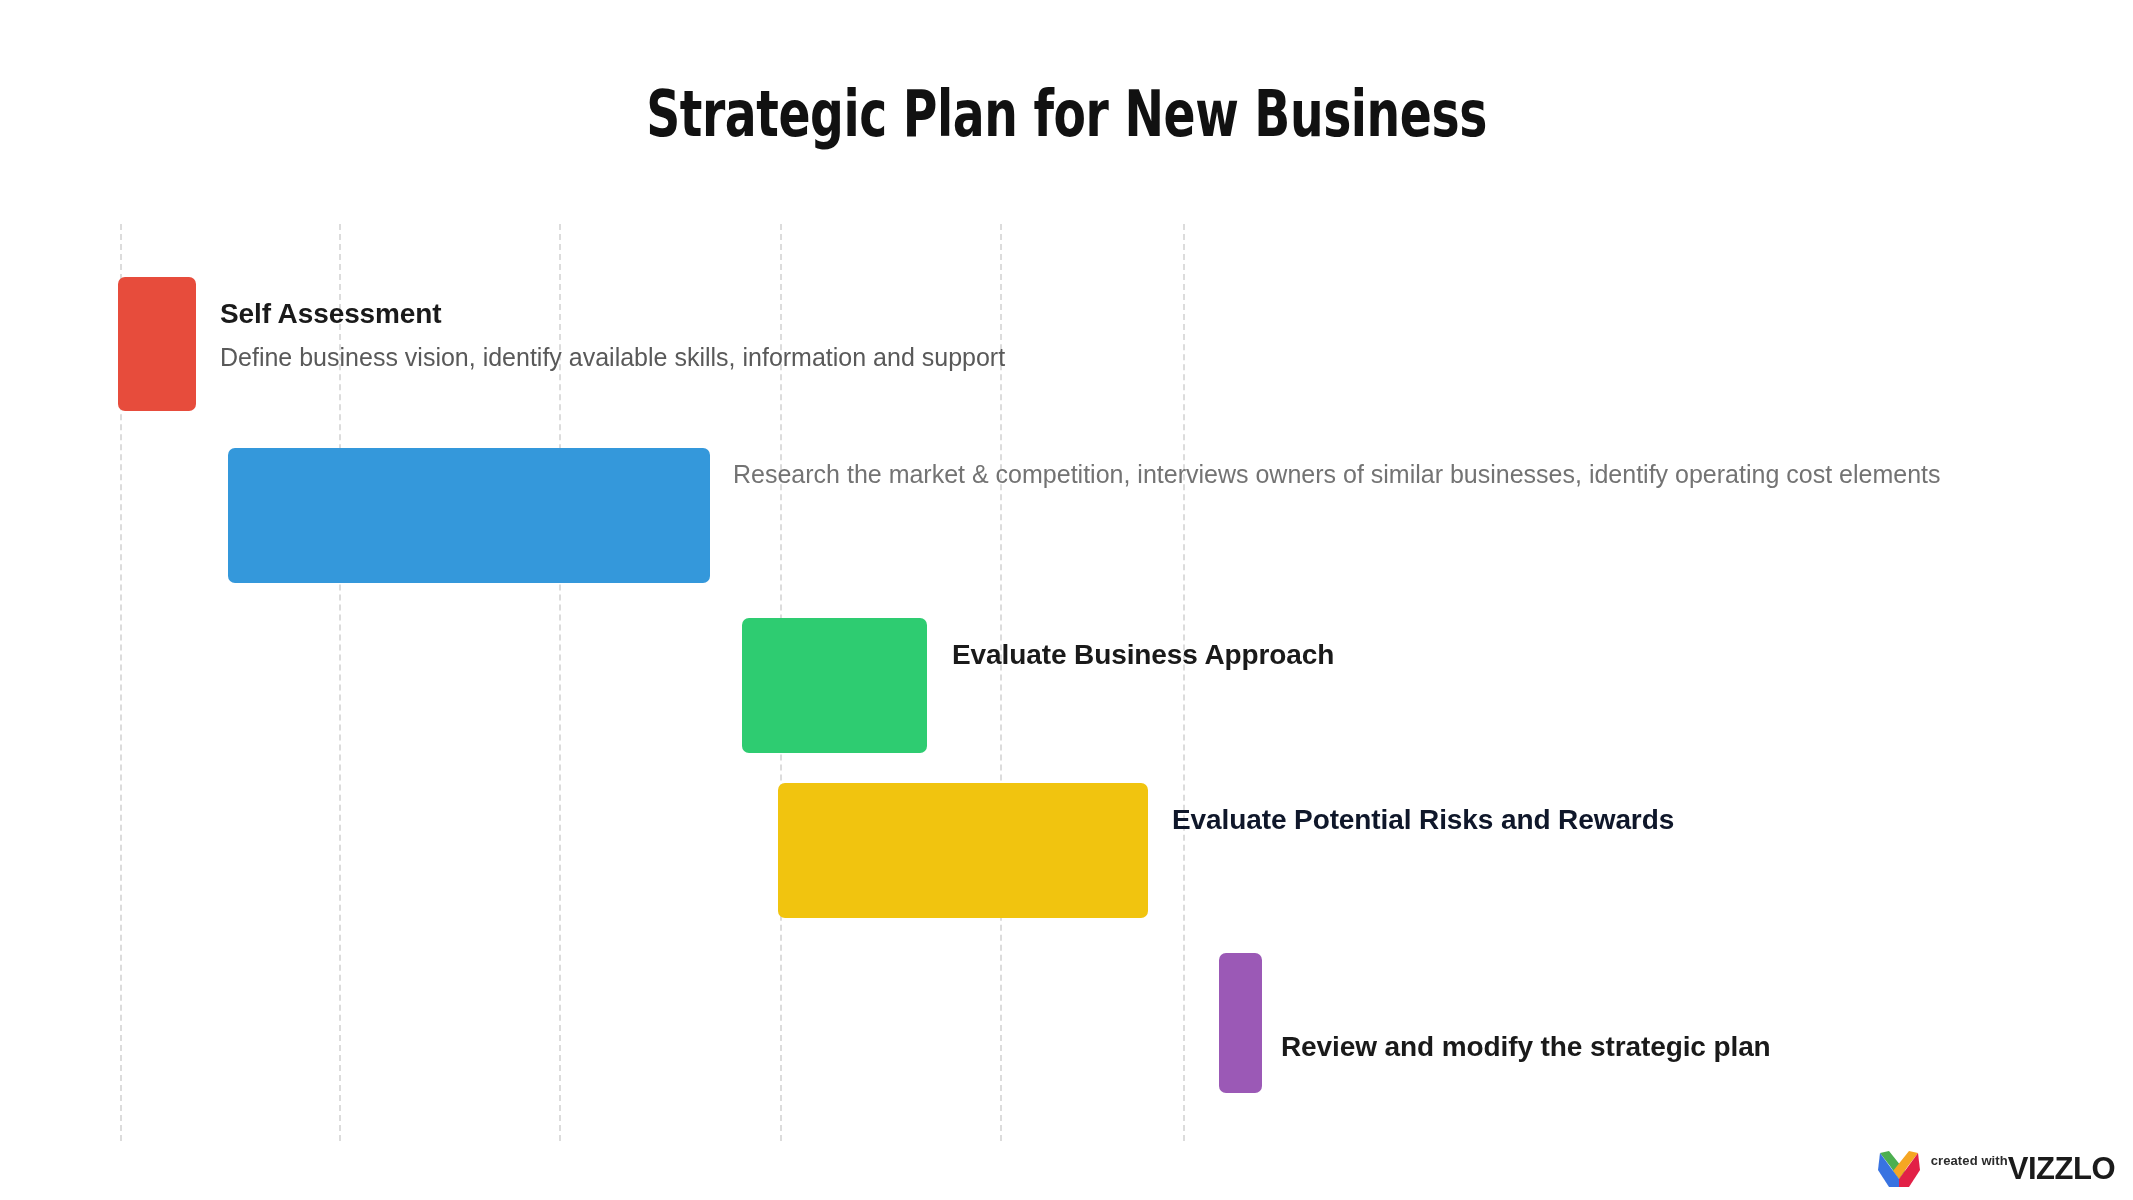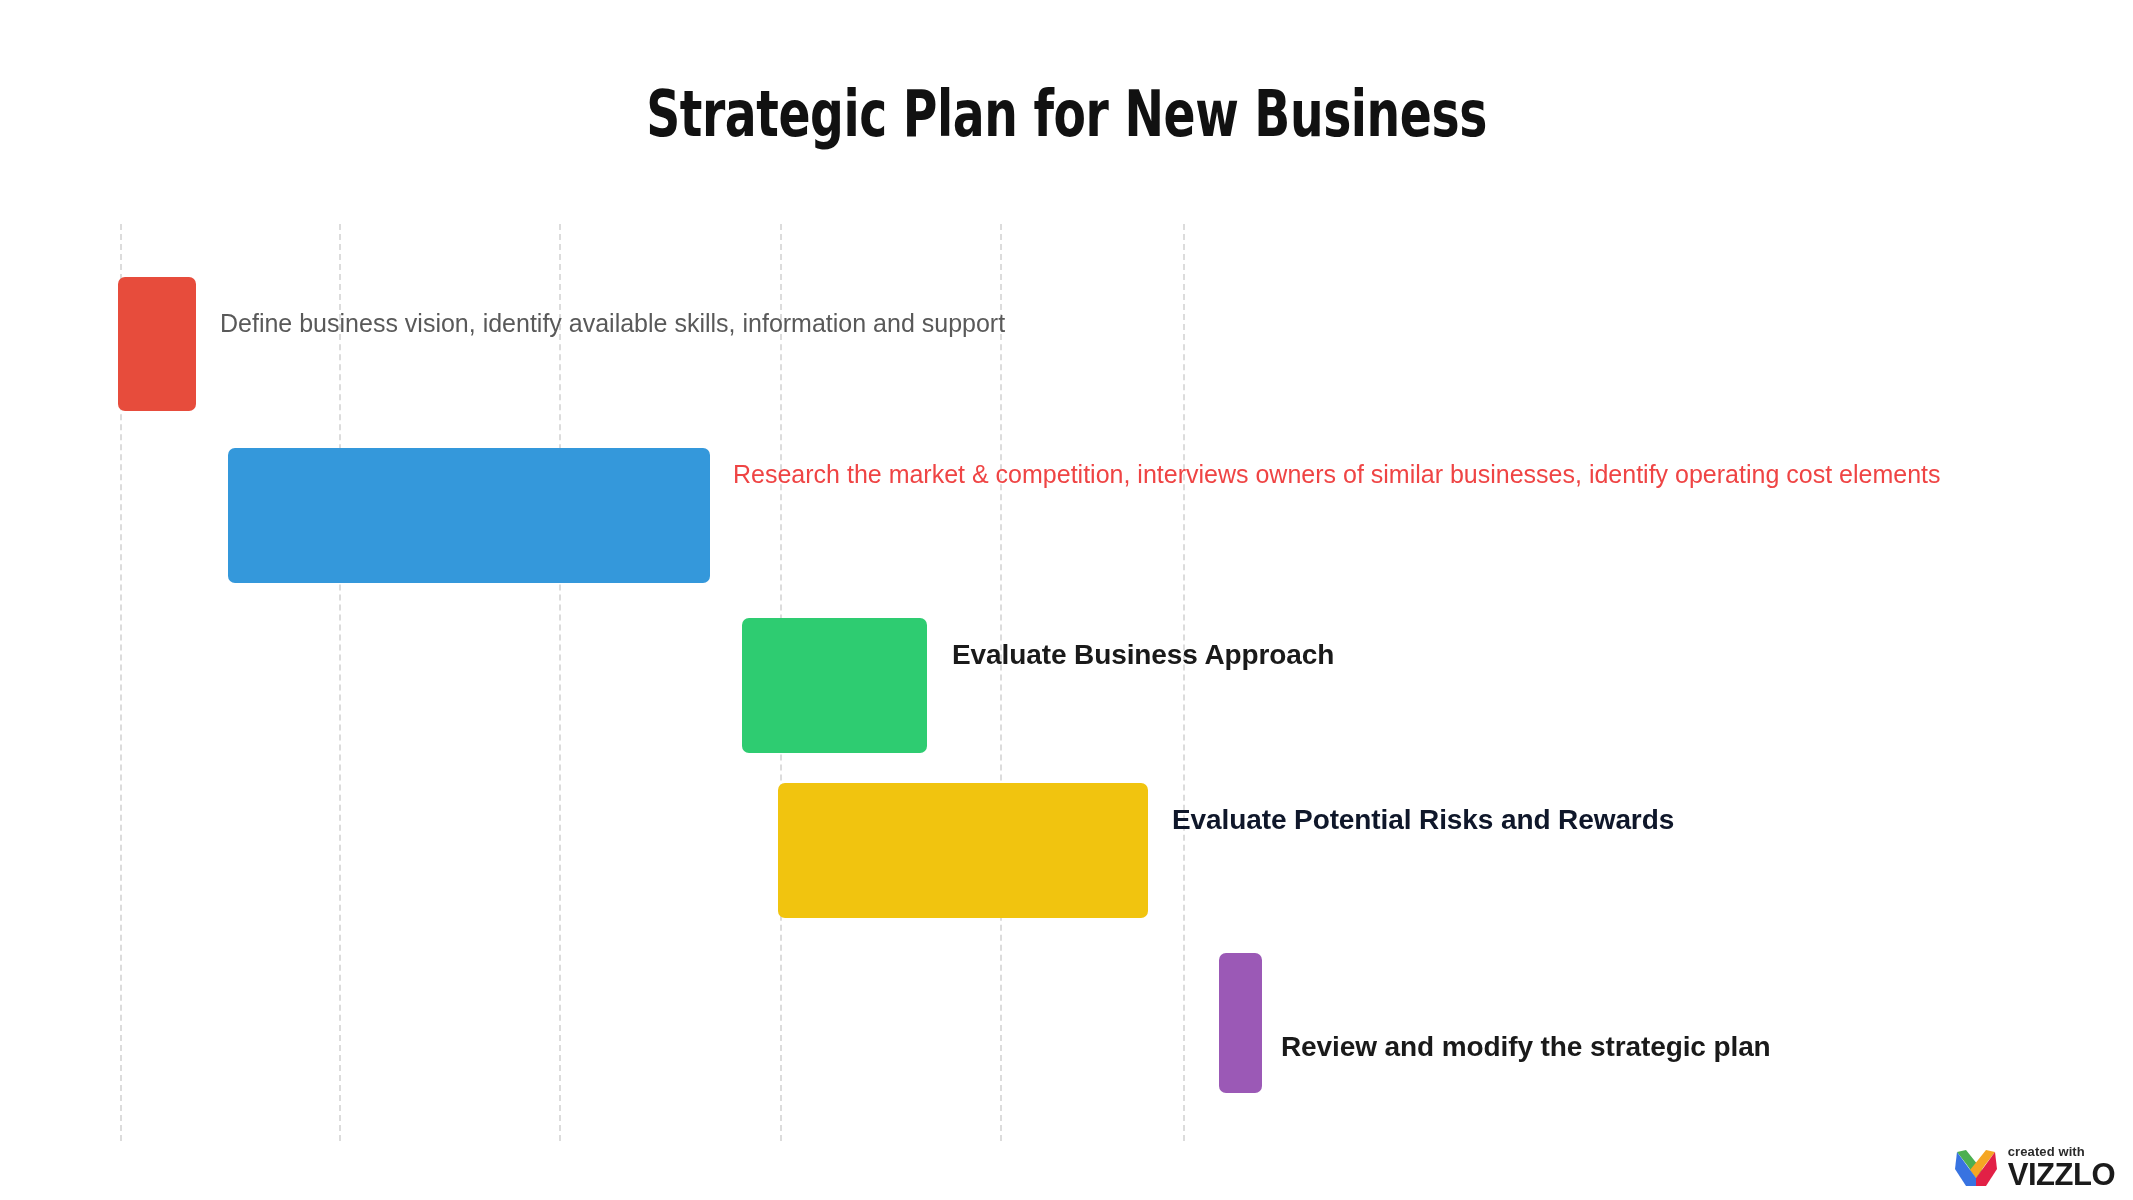--- a/index.html
+++ b/index.html
@@ -98,21 +98,21 @@
   
   #vizzlo-logo {
     position: absolute;
     right: 18px;
     bottom: 10px;
     display: flex;
     align-items: center;
     gap: 9px;
   }
   #vizzlo-mark { width: 46px; height: 42px; display: block; }
-  #vizzlo-wordblock { display: flex; flex-direction: column; justify-content: center; }
+  #vizzlo-wordblock { display: flex; flex-direction: row; justify-content: center; }
   #vizzlo-created {
     font-family: "Liberation Sans", "DejaVu Sans", sans-serif;
     font-size: 13px;
     font-weight: 600;
     color: #2b2b2b;
     letter-spacing: 0.1px;
     line-height: 14px;
     margin-bottom: 1px;
   }
   #vizzlo-word {
@@ -137,27 +137,28 @@
       <div class="gridline" style="left: 559px; border-left-color: rgb(220, 220, 220);"></div>
       <div class="gridline" style="left: 780px; border-left-color: rgb(220, 220, 220);"></div>
       <div class="gridline" style="left: 1000px; border-left-color: rgb(220, 220, 220);"></div>
       <div class="gridline" style="left: 1183px; border-left-color: rgb(220, 220, 220);"></div>
     </div>
 
   <div id="rows">
       <div class="gantt-row">
         <div class="gantt-bar" style="left: 118px; top: 277px; width: 78px; height: 134px; background: rgb(231, 76, 60);"></div>
         <div class="gantt-label" style="left: 220px; top: 297px;">
+          <div class="gantt-label-title" style="color: rgb(26, 26, 26);">Self Assessment</div>
           <div class="gantt-label-desc" style="color: rgb(89, 89, 89);">Define business vision, identify available skills, information and support</div>
         </div>
       </div>
       <div class="gantt-row">
         <div class="gantt-bar" style="left: 228px; top: 448px; width: 482px; height: 135px; background: rgb(52, 152, 219);"></div>
         <div class="gantt-label" style="left: 733px; top: 448px;">
-          <div class="gantt-label-desc" style="color: #ef4444;">Research the market &amp; competition, interviews owners of similar businesses, identify operating cost elements</div>
+          <div class="gantt-label-desc" style="color: #737373;">Research the market &amp; competition, interviews owners of similar businesses, identify operating cost elements</div>
         </div>
       </div>
       <div class="gantt-row">
         <div class="gantt-bar" style="left: 742px; top: 618px; width: 185px; height: 135px; background: rgb(46, 204, 113);"></div>
         <div class="gantt-label" style="left: 952px; top: 638px;">
           <div class="gantt-label-title" style="color: rgb(26, 26, 26);">Evaluate Business Approach</div>
         </div>
       </div>
       <div class="gantt-row">
         <div class="gantt-bar" style="left: 778px; top: 783px; width: 370px; height: 135px; background: rgb(241, 196, 15);"></div>

